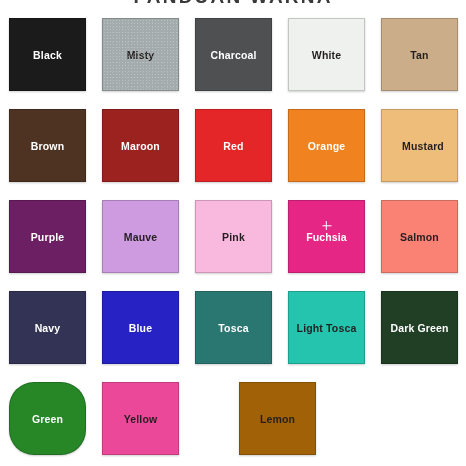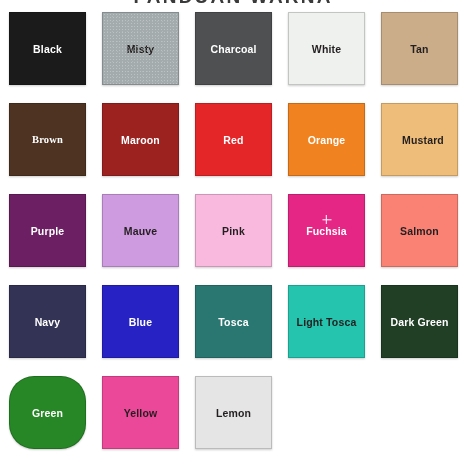--- a/index.html
+++ b/index.html
@@ -39,21 +39,21 @@
     color: #3a3a3a;
     font-family: "Liberation Sans", sans-serif;
     white-space: nowrap;
     line-height: 20px;
     overflow: hidden;
     z-index: 2;
   }
 
   #swatch-grid {
     position: absolute;
-    top: 12px;
+    top: 18px;
     left: 9px;
     width: 449px;
     display: grid;
     grid-template-columns: repeat(5, 77px);
     grid-template-rows: repeat(5, 73px);
     column-gap: 16px;
     row-gap: 18px;
   }
 
   .swatch {
@@ -139,21 +139,21 @@
       <div class="swatch" style="background-color: rgb(79, 80, 82);">
         <span class="swatch-label label-light" style="color: rgb(255, 255, 255);">Charcoal</span>
       </div>
       <div class="swatch" style="background-color: rgb(238, 241, 238);">
         <span class="swatch-label label-dark" style="color: rgb(35, 31, 32);">White</span>
       </div>
       <div class="swatch" style="background-color: rgb(204, 173, 137);">
         <span class="swatch-label label-dark" style="color: rgb(35, 31, 32);">Tan</span>
       </div>
       <div class="swatch" style="background-color: rgb(78, 51, 34);">
-        <span class="swatch-label label-light" style="color: rgb(255, 255, 255); font-family: Liberation Serif, serif;">Brown</span>
+        <span class="swatch-label label-light" style="color: rgb(255, 255, 255);">Brown</span>
       </div>
       <div class="swatch" style="background-color: rgb(156, 34, 32);">
         <span class="swatch-label label-light" style="color: rgb(255, 255, 255);">Maroon</span>
       </div>
       <div class="swatch" style="background-color: rgb(229, 38, 41);">
         <span class="swatch-label label-light" style="color: rgb(255, 255, 255);">Red</span>
       </div>
       <div class="swatch" style="background-color: rgb(240, 131, 31);">
         <span class="swatch-label label-light" style="color: rgb(255, 255, 255);">Orange</span>
       </div>
@@ -190,18 +190,18 @@
       </div>
       <div class="swatch" style="background-color: rgb(32, 63, 37);">
         <span class="swatch-label label-light" style="color: rgb(255, 255, 255);">Dark Green</span>
       </div>
       <div class="swatch" style="background-color: rgb(39, 135, 39); border-radius: 25px;">
         <span class="swatch-label label-light" style="color: rgb(255, 255, 255);">Green</span>
       </div>
       <div class="swatch" style="background-color: #ec4899;">
         <span class="swatch-label label-dark" style="color: rgb(35, 31, 32);">Yellow</span>
       </div>
-      <div class="swatch" style="background-color: #e5e5e5;">
+      <div class="swatch" style="background-color: #a16207; margin-left: 44px;">
         <span class="swatch-label label-dark" style="color: rgb(35, 31, 32);">Lemon</span>
       </div>
     </div>
 
 </div>
 
 </body></html>

